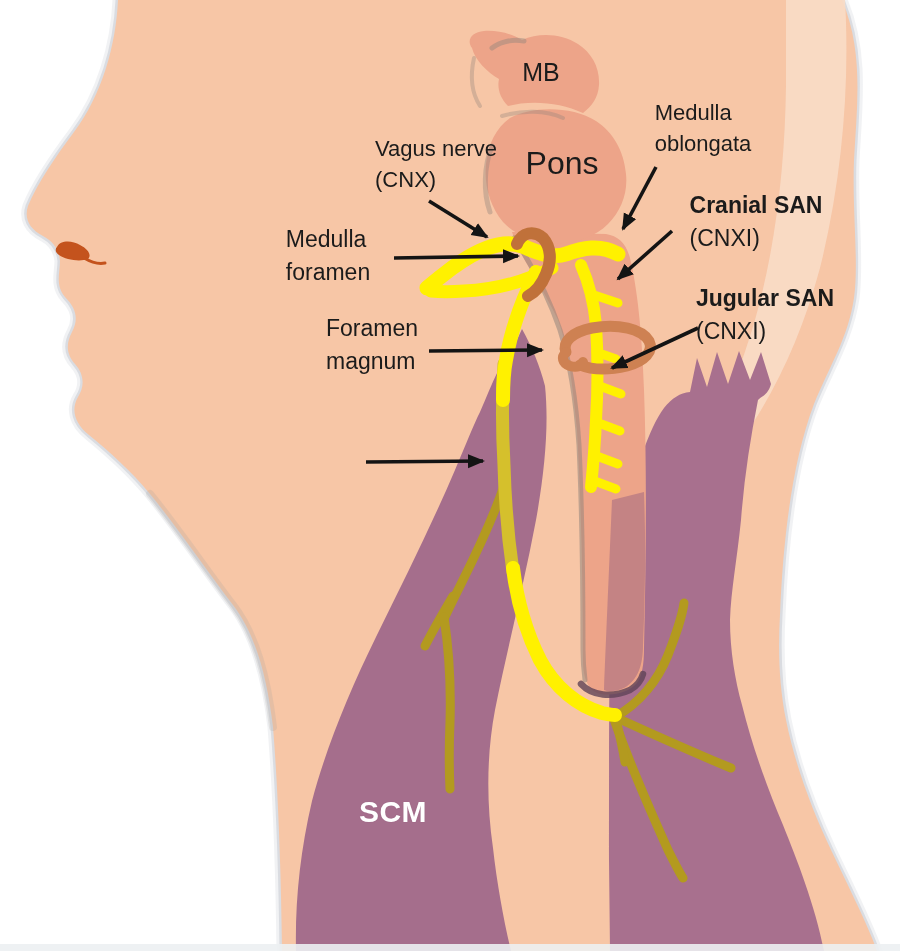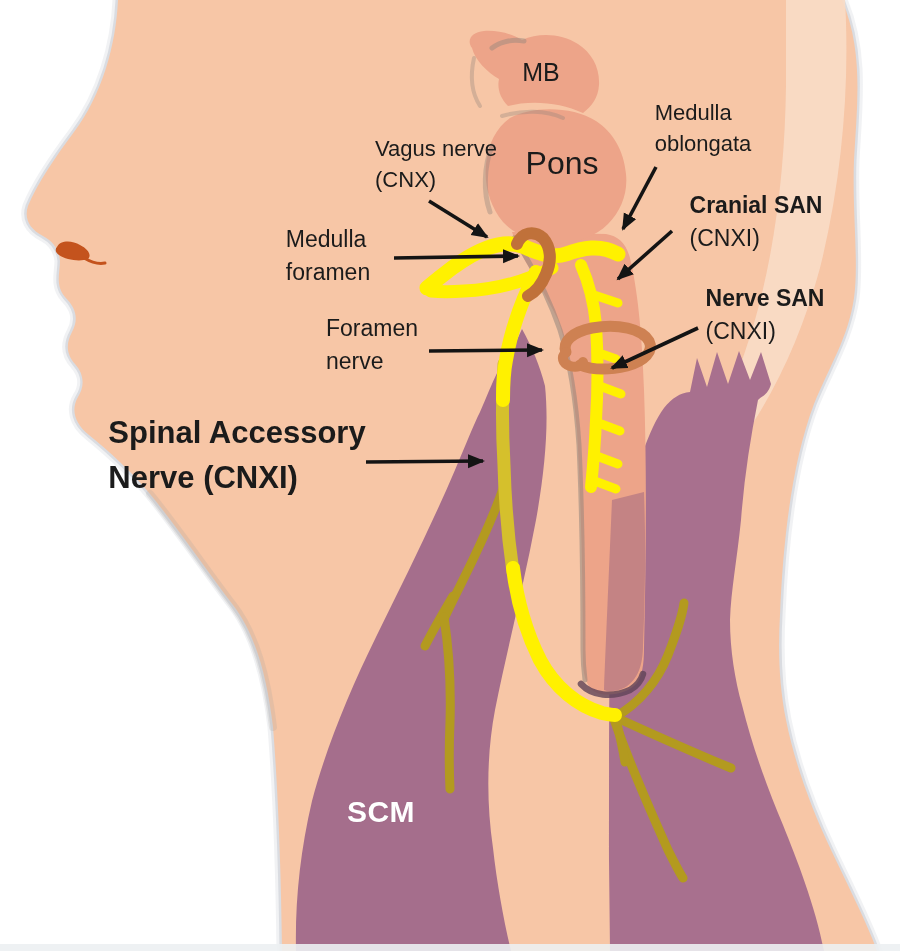--- a/index.html
+++ b/index.html
@@ -4,21 +4,21 @@
 <style>
   html,body{margin:0;padding:0;background:#ffffff;}
   .stage{position:relative;width:900px;height:951px;overflow:hidden;background:#ffffff;
          font-family:"Liberation Sans", sans-serif;}
   .stage svg{position:absolute;left:0;top:0;}
   .lbl{position:absolute;transform:translate(-50%,-50%);text-align:left;color:#1b1b1b;
        white-space:nowrap;line-height:1.42;}
   .lbl .ln{display:block;}
   .b{font-weight:700;}
   .w{color:#ffffff;font-weight:700;letter-spacing:.5px;
-     text-shadow:0 0 1px rgba(120,70,100,.35);}
+     text-shadow:0 0 1px rgba(120,70,100,.35);margin-left:12px;}
 </style>
 </head>
 <body>
 
 <div class="stage">
 
 <svg width="900" height="951" viewBox="0 0 900 951">
   <defs>
     <marker id="ah" markerUnits="userSpaceOnUse" markerWidth="22" markerHeight="18" refX="15" refY="7" orient="auto">
       <path d="M0,0 L17,7 L0,14 Z" fill="#141414"></path>
@@ -172,35 +172,31 @@
   <span class="ln">Vagus nerve</span>
   <span class="ln">(CNX)</span>
 </div>
 
 <div class="lbl" style="left:723px;top:222px;font-size:23px;margin-left:33px;">
   <span class="ln b">Cranial SAN</span>
   <span class="ln">(CNXI)</span>
 </div>
 
 <div class="lbl" style="left:765px;top:315px;font-size:23px;">
-  <span class="ln b">Nerve SAN</span>
+  <span class="ln b">Jugular SAN</span>
   <span class="ln">(CNXI)</span>
 </div>
 
 <div class="lbl" style="left:328px;top:256px;font-size:23px;">
   <span class="ln">Medulla</span>
   <span class="ln">foramen</span>
 </div>
 
 <div class="lbl" style="left:372px;top:345px;font-size:23px;">
   <span class="ln">Foramen</span>
-  <span class="ln">nerve</span>
-</div>
-
-<div class="lbl b" style="left:237px;top:455px;font-size:31px;line-height:1.46;">
-  <span class="ln">Spinal Accessory</span>
-  <span class="ln">Nerve (CNXI)</span>
-</div>
+  <span class="ln">magnum</span>
+</div>
+
 
 <div class="lbl w" style="left:381px;top:812px;font-size:30px;">SCM</div>
 
 
 </div>
 
 </body></html>

